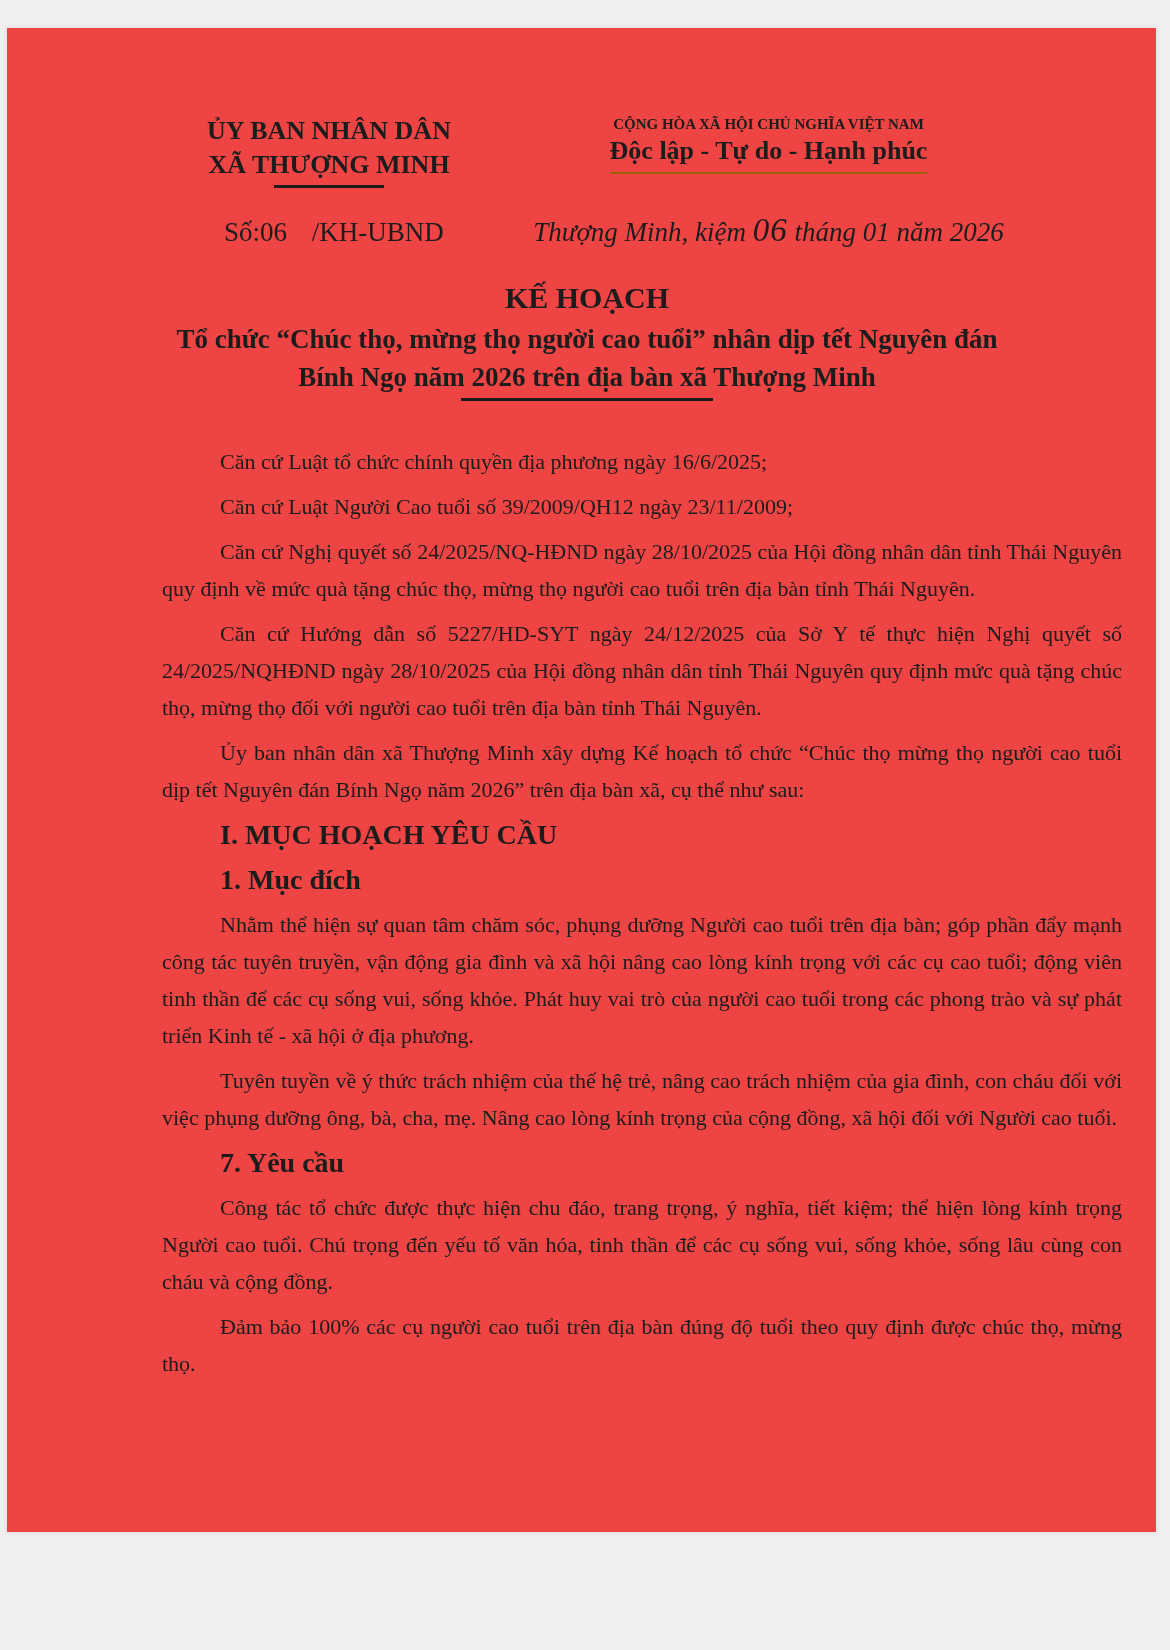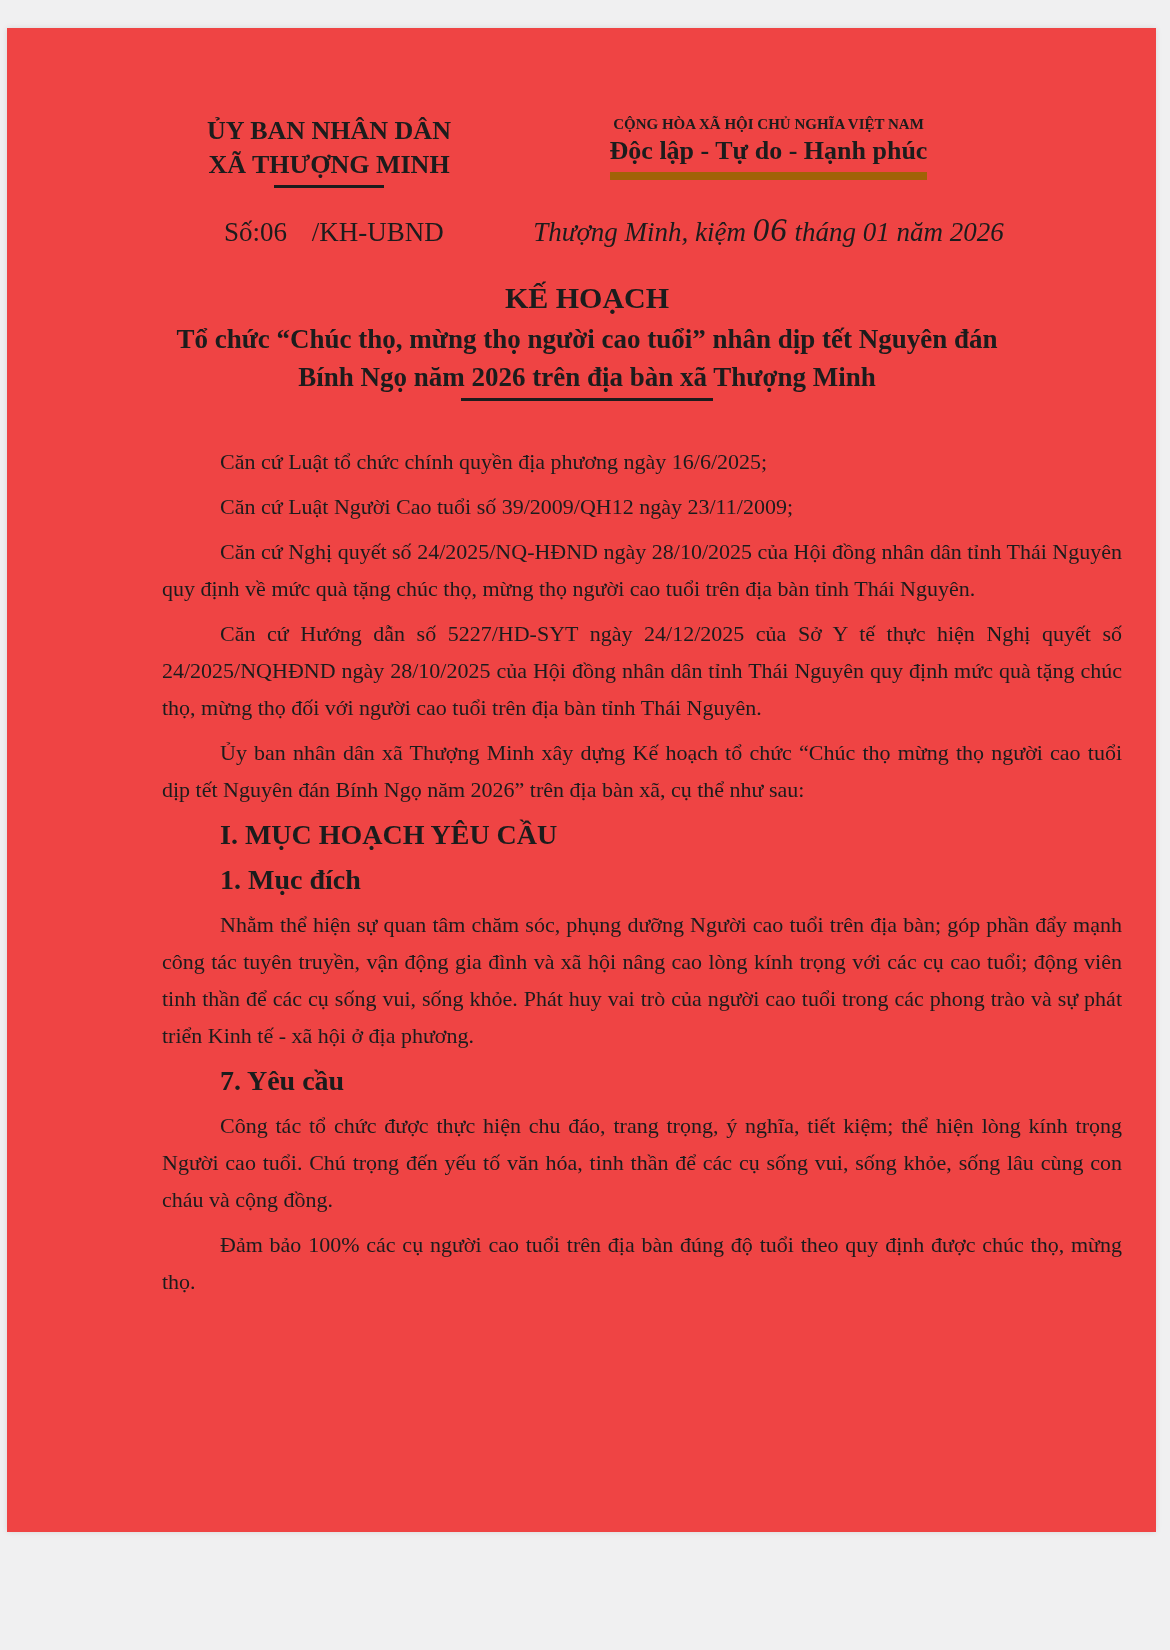--- a/index.html
+++ b/index.html
@@ -22,21 +22,21 @@
   .header-left{
     width:310px;margin-left:12px;text-align:center;
     font-weight:bold;font-size:26px;line-height:1.3;white-space:nowrap;
   }
   .header-right{
     width:545px;margin-left:12px;text-align:center;white-space:nowrap;
   }
   .national-line1{font-weight:bold;font-size:15px;line-height:1.4;}
   .national-motto{
     display:inline-block;font-weight:bold;font-size:26px;line-height:1.25;
-    border-bottom:8px solid #a16207;padding-bottom:4px;
+    border-bottom:2px solid #a16207;padding-bottom:4px;
   }
   .short-rule{
     width:110px;height:3px;background:#1c1c1c;margin:3px auto 0 auto;
   }
   .header-row2{display:flex;align-items:baseline;margin-top:24px;}
   .doc-number{
     width:310px;margin-left:12px;box-sizing:border-box;padding-left:50px;
     text-align:left;font-size:27px;white-space:nowrap;
   }
   .doc-number .num-suffix{margin-left:18px;}
@@ -103,19 +103,20 @@
 
     <div class="body-block">
       <p class="para">Căn cứ Luật tổ chức chính quyền địa phương ngày 16/6/2025;</p>
       <p class="para">Căn cứ Luật Người Cao tuổi số 39/2009/QH12 ngày 23/11/2009;</p>
       <p class="para">Căn cứ Nghị quyết số 24/2025/NQ-HĐND ngày 28/10/2025 của Hội đồng nhân dân tỉnh Thái Nguyên quy định về mức quà tặng chúc thọ, mừng thọ người cao tuổi trên địa bàn tỉnh Thái Nguyên.</p>
       <p class="para">Căn cứ Hướng dẫn số 5227/HD-SYT ngày 24/12/2025 của Sở Y tế thực hiện Nghị quyết số 24/2025/NQHĐND ngày 28/10/2025 của Hội đồng nhân dân tỉnh Thái Nguyên quy định mức quà tặng chúc thọ, mừng thọ đối với người cao tuổi trên địa bàn tỉnh Thái Nguyên.</p>
       <p class="para">Ủy ban nhân dân xã Thượng Minh xây dựng Kế hoạch tổ chức “Chúc thọ mừng thọ người cao tuổi dịp tết Nguyên đán Bính Ngọ năm 2026” trên địa bàn xã, cụ thể như sau:</p>
       <div class="heading">I. MỤC HOẠCH YÊU CẦU</div>
       <div class="heading">1. Mục đích</div>
       <p class="para">Nhằm thể hiện sự quan tâm chăm sóc, phụng dưỡng Người cao tuổi trên địa bàn; góp phần đẩy mạnh công tác tuyên truyền, vận động gia đình và xã hội nâng cao lòng kính trọng với các cụ cao tuổi; động viên tinh thần để các cụ sống vui, sống khỏe. Phát huy vai trò của người cao tuổi trong các phong trào và sự phát triển Kinh tế - xã hội ở địa phương.</p>
+      <p class="para">Tuyên tuyền về ý thức trách nhiệm của thế hệ trẻ, nâng cao trách nhiệm của gia đình, con cháu đối với việc phụng dưỡng ông, bà, cha, mẹ. Nâng cao lòng kính trọng của cộng đồng, xã hội đối với Người cao tuổi.</p>
       <div class="heading">7. Yêu cầu</div>
       <p class="para">Công tác tổ chức được thực hiện chu đáo, trang trọng, ý nghĩa, tiết kiệm; thể hiện lòng kính trọng Người cao tuổi. Chú trọng đến yếu tố văn hóa, tinh thần để các cụ sống vui, sống khỏe, sống lâu cùng con cháu và cộng đồng.</p>
       <p class="para">Đảm bảo 100% các cụ người cao tuổi trên địa bàn đúng độ tuổi theo quy định được chúc thọ, mừng thọ.</p>
     </div>
 
   </div>
 </div>
 
 </body></html>

